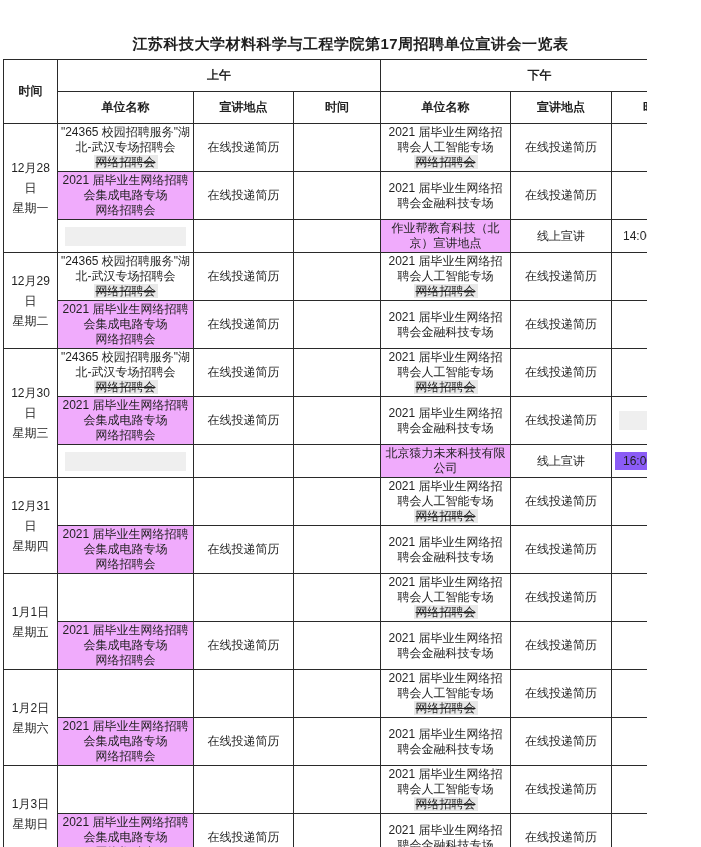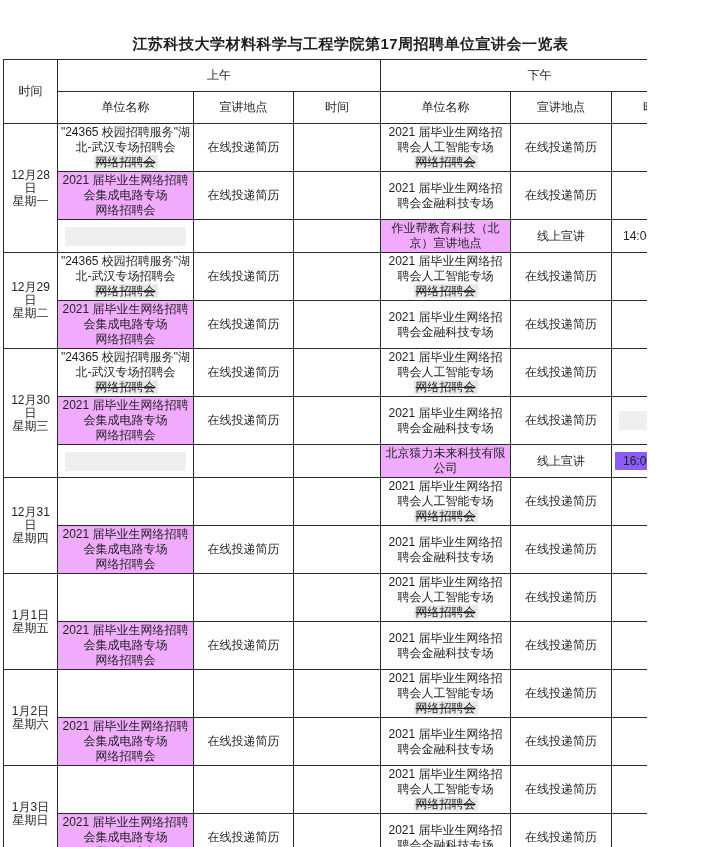--- a/index.html
+++ b/index.html
@@ -14,31 +14,31 @@
   .title{
     width:695px;font-size:15px;font-weight:bold;text-align:center;
     padding:7px 0 5px 0;letter-spacing:0.5px;
   }
   table.sched{border-collapse:collapse;table-layout:fixed;width:695px;}
   .sched th,.sched td{
     border:1px solid #2a2a2a;text-align:center;vertical-align:middle;
     font-size:12px;line-height:15px;padding:1px 2px;overflow:hidden;
     word-break:break-all;
   }
-  .sched th{font-weight:normal;}
+  .sched th{font-weight:bold;}
   .sched tr{height:32px;}
   tr.hdr1 th{height:19px;}
   tr.hdr2 th{height:20px;}
   td.shaded{background:#f0abfc;}
   .gray-box{height:19px;background:#efefef;margin:2px 5px;}
   .struck{background:#e9e9e9;text-decoration:line-through;padding:0 2px;}
   .time-shaded{background:#8b5cf6;padding:2px 8px;}
   tr.partial{height:5px;}
   tr.partial td{padding:0;}
-  .date-cell div{line-height:13px;}
+  .date-cell div{line-height:20px;}
 </style>
 </head>
 <body>
 
 <div class="page">
   <div class="title">江苏科技大学材料科学与工程学院第17周招聘单位宣讲会一览表</div>
 
   <table class="sched">
     <colgroup>
       <col style="width:54px">

